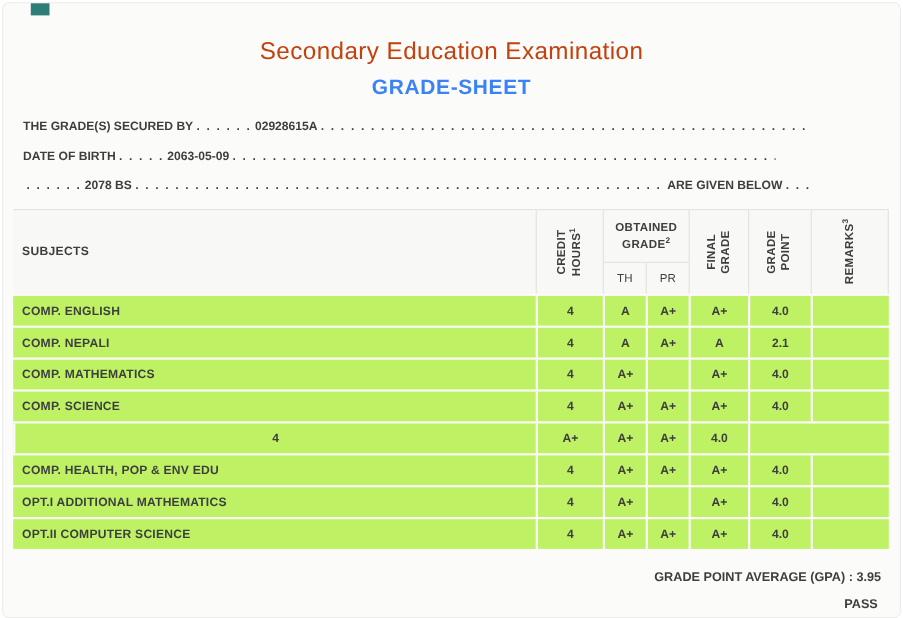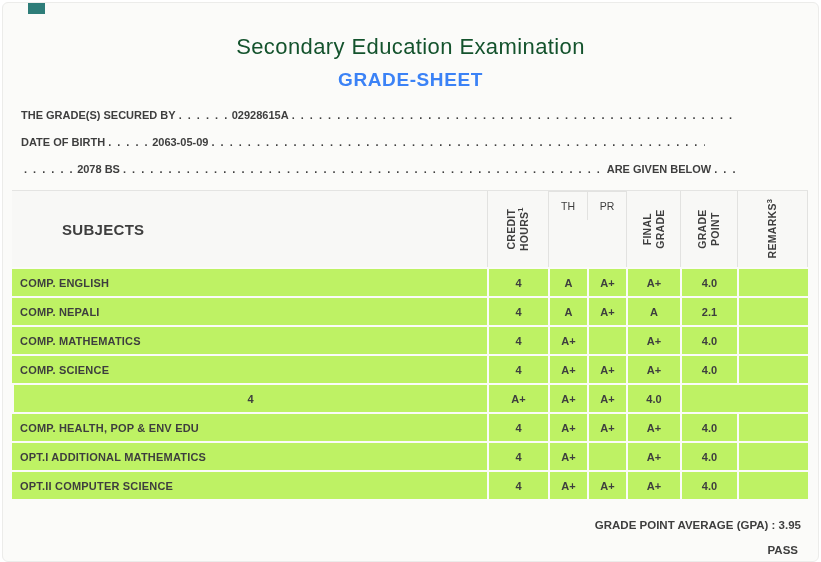--- a/index.html
+++ b/index.html
@@ -22,21 +22,21 @@
     position: absolute;
     top: 3px; left: 28px;
     width: 17px; height: 11px;
     background: #2e7d79;
   }
   .title {
     text-align: center;
     padding-top: 31px;
     font-size: 22px;
     letter-spacing: 0.4px;
-    color: #14532d;
+    color: #c2410c;
   }
   .subtitle {
     text-align: center;
     margin-top: 9px;
     font-size: 19px;
     font-weight: bold;
     letter-spacing: 0.6px;
     color: #3b82f6;
   }
   .info { margin: 18px 0 0 18px; font-size: 11px; font-weight: bold; }
@@ -61,21 +61,21 @@
     grid-template-columns: 475px 61px 78px 54px 57px 71px;
     height: 77px;
     border-top: 1px solid #e4e4e2;
     background: #f8f8f6;
   }
   .th { border-left: 1px solid #e2e2e0; }
   .th-subjects {
     border-left: none;
     display: flex; align-items: center;
     padding-left: 8px;
-    font-size: 15px; font-weight: bold; letter-spacing: 0.3px; margin-left: 42px;
+    font-size: 11px; font-weight: bold; letter-spacing: 0.3px;
   }
   .th-remarks { border-right: 1px solid #e2e2e0; }
   .vwrap { display: flex; align-items: center; justify-content: center; height: 100%; }
   .rot {
     transform: rotate(-90deg);
     font-size: 10.5px; font-weight: bold;
     line-height: 1.25; letter-spacing: 0.3px;
     text-align: center; white-space: nowrap;
   }
   .rot .line { display: block; }
@@ -156,20 +156,24 @@
       <div class="th th-subjects">SUBJECTS</div>
       <div class="th">
         <div class="vwrap">
           <div class="rot">
             <span class="line">CREDIT</span>
             <span class="line"><span>HOURS</span><sup>1</sup></span>
           </div>
         </div>
       </div>
       <div class="th obtained">
+        <div class="obtained-top">
+          <span>OBTAINED</span>
+          <span><span>GRADE</span><sup>2</sup></span>
+        </div>
         <div class="obtained-bottom">
           <div class="subcol">TH</div>
           <div class="subcol subcol-pr">PR</div>
         </div>
       </div>
       <div class="th">
         <div class="vwrap">
           <div class="rot">
             <span class="line">FINAL</span>
             <span class="line">GRADE</span>

